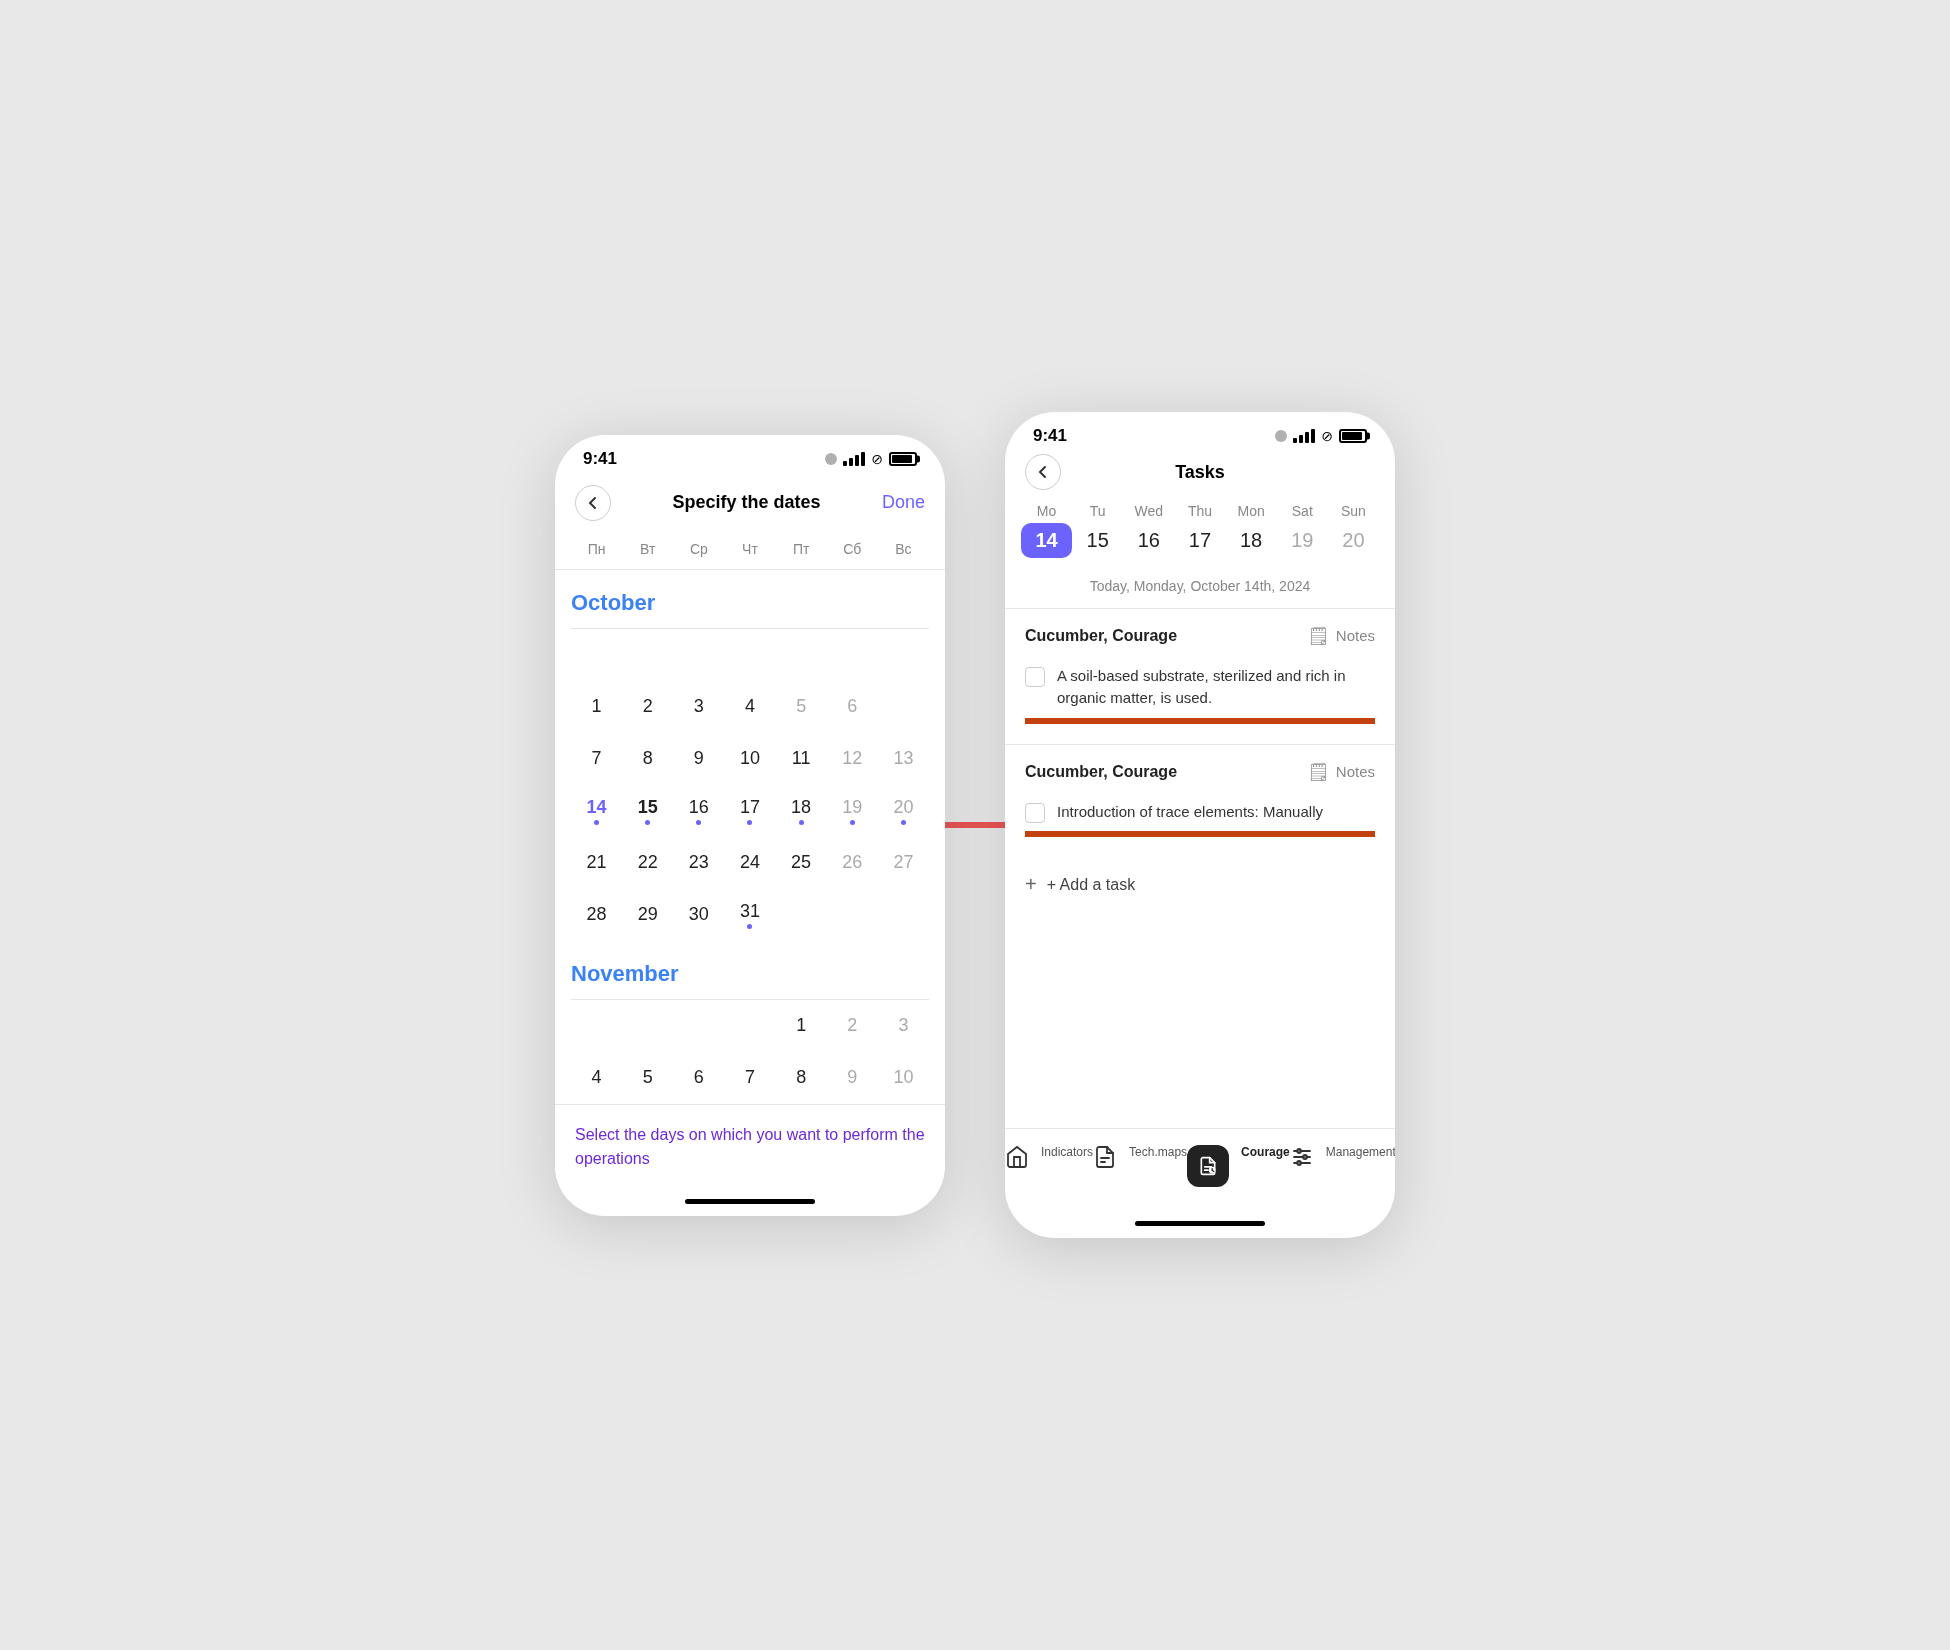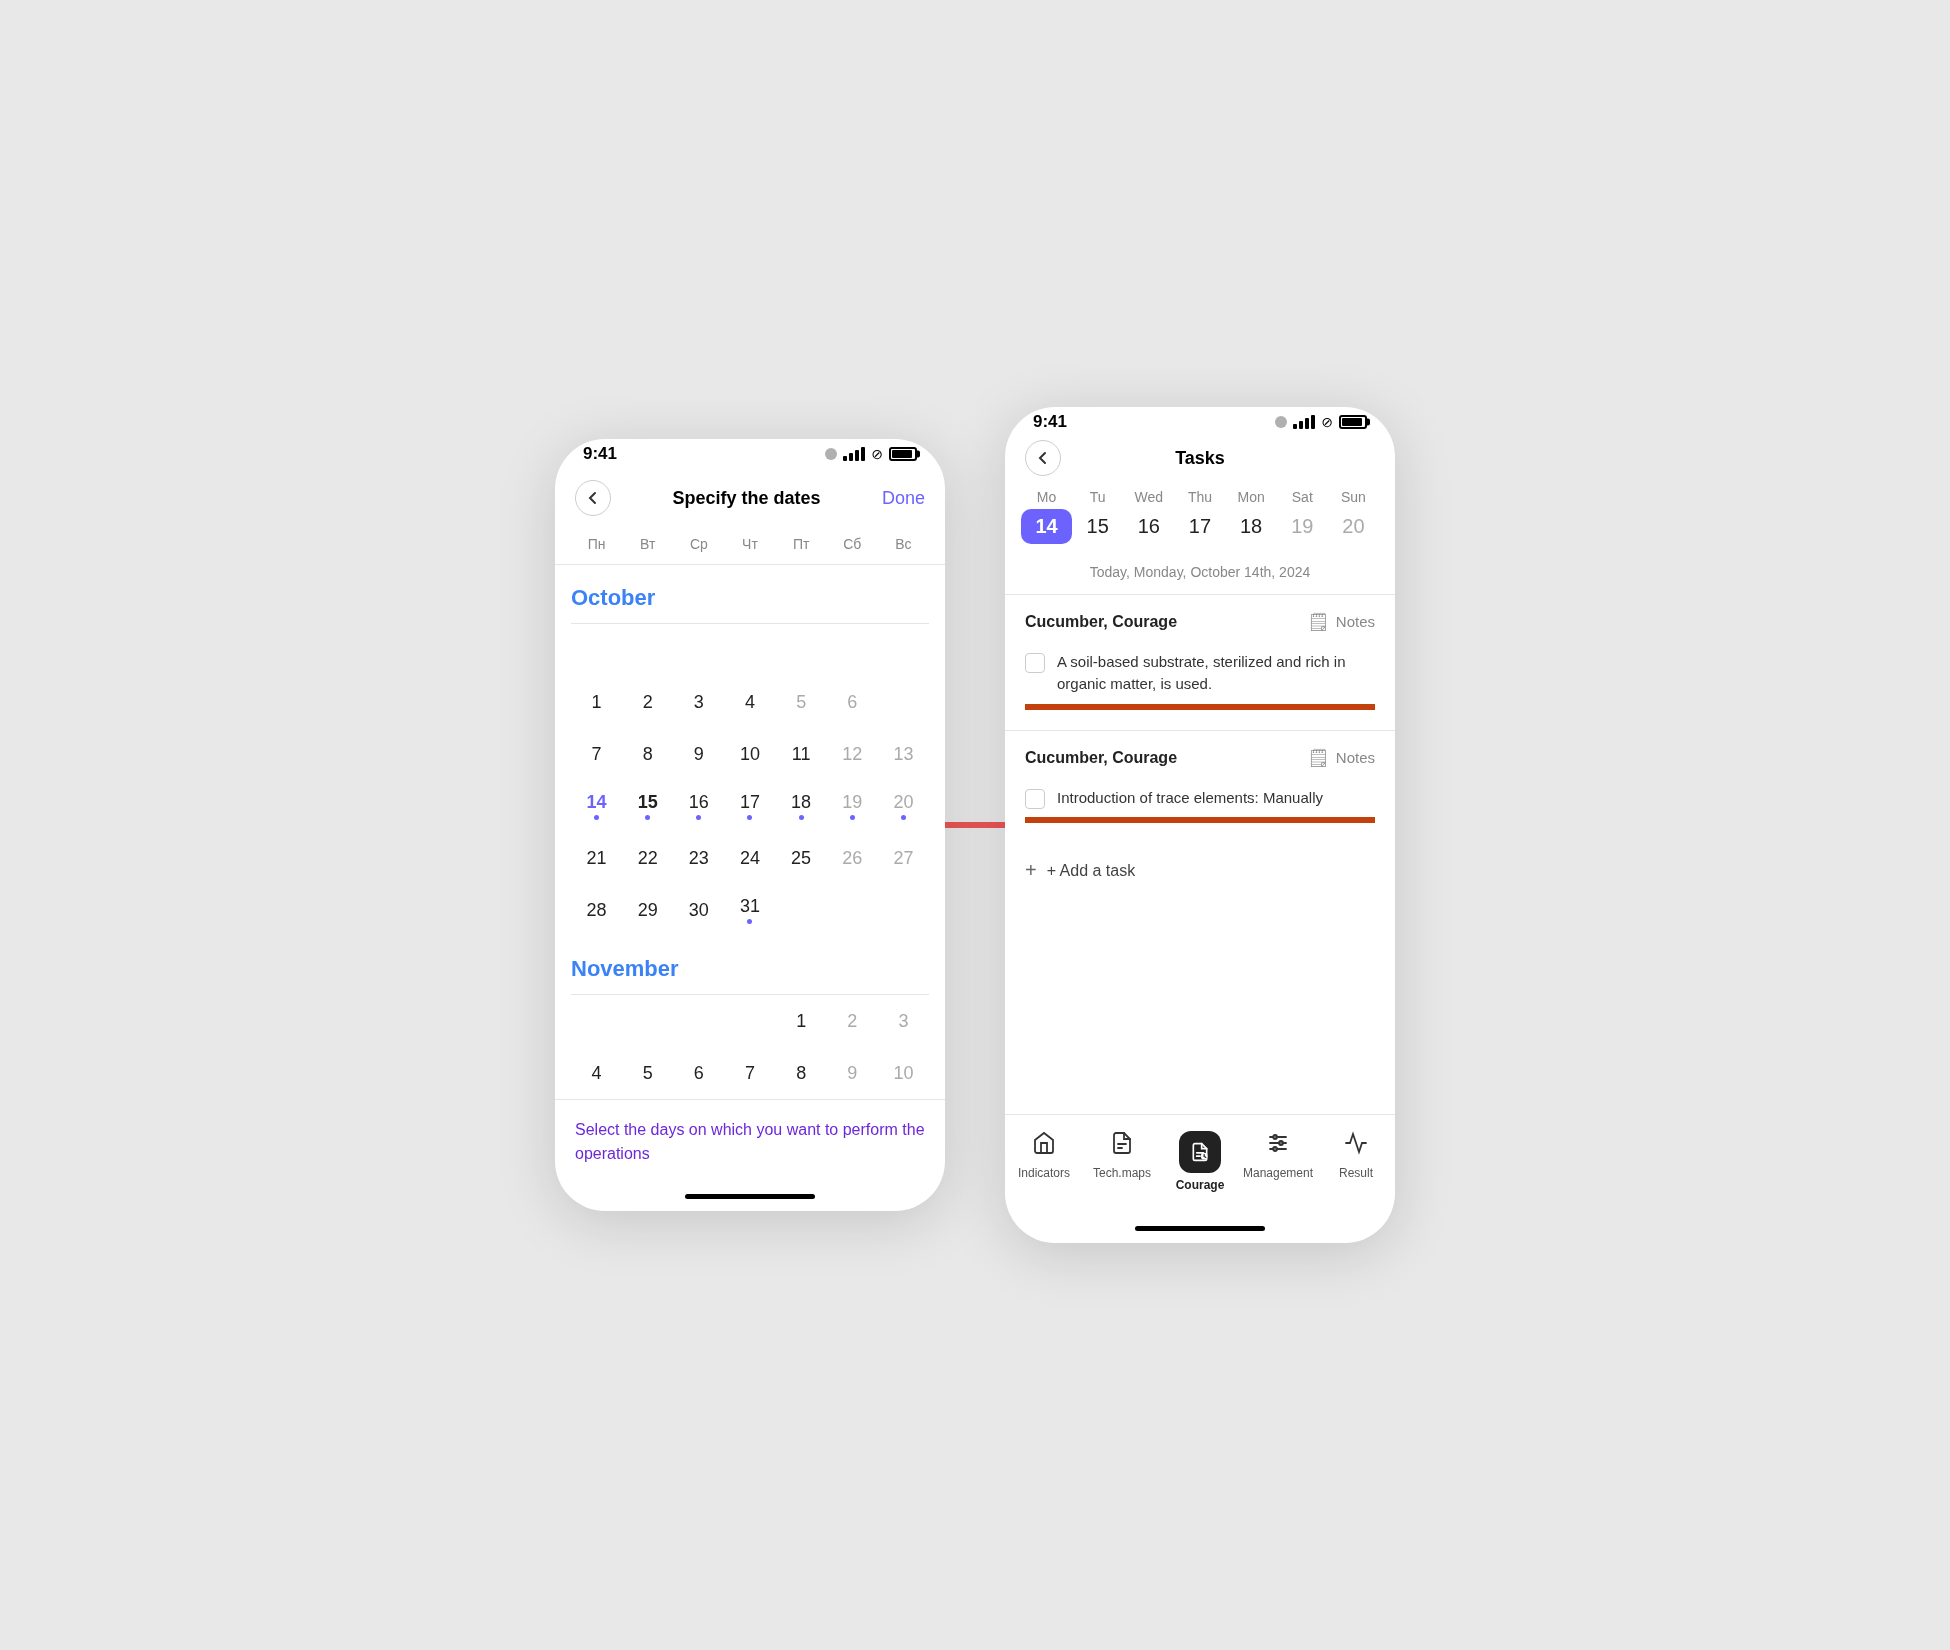--- a/index.html
+++ b/index.html
@@ -48,21 +48,21 @@
 
     .phone-inner {
       padding: 0;
     }
 
     
     .status-bar {
       display: flex;
       justify-content: space-between;
       align-items: center;
-      padding: 5px 28px 8px;
+      padding: 14px 28px 8px;
     }
 
     .status-time {
       font-size: 17px;
       font-weight: 600;
       color: #000;
     }
 
     .status-icons {
       display: flex;
@@ -398,23 +398,23 @@
     
     .bottom-nav {
       display: flex;
       border-top: 1px solid #e5e5e5;
       padding: 10px 0 28px;
     }
 
     .nav-item {
       flex: 1;
       display: flex;
-      flex-direction: column;
-      align-items: center;
-      gap: 5px;
+      flex-direction: row;
+      align-items: flex-start;
+      gap: 12px;
       cursor: pointer;
       padding: 6px 0;
     }
 
     .nav-item-icon {
       font-size: 22px;
       color: #333;
     }
 
     .nav-item-icon.active-nav {

